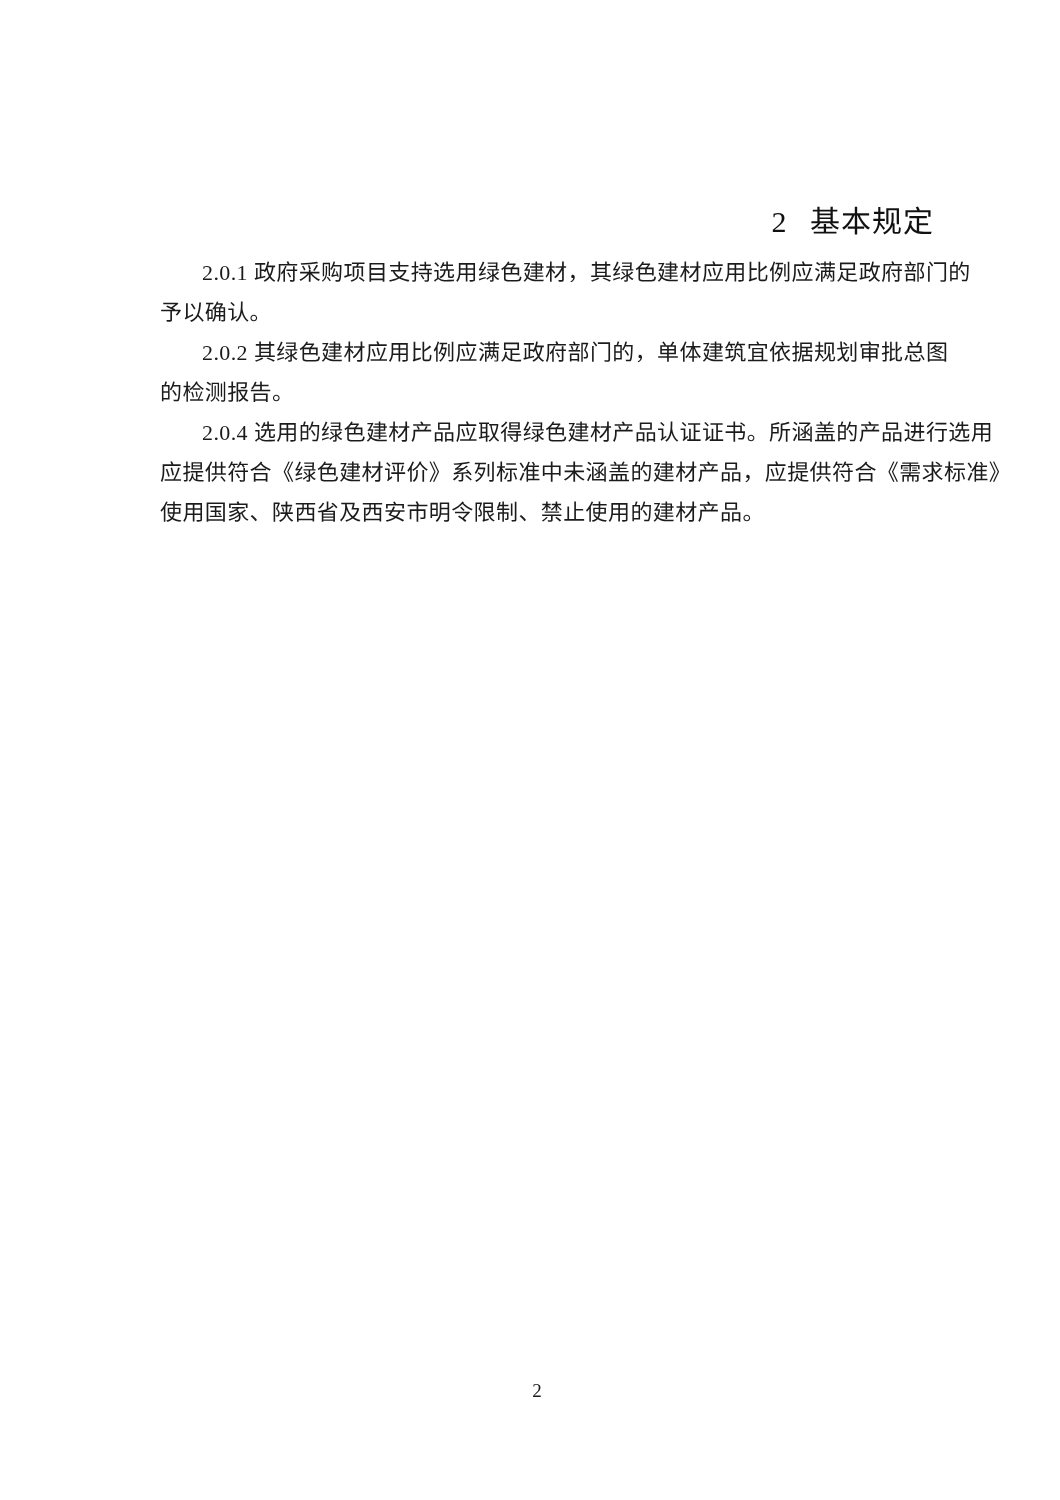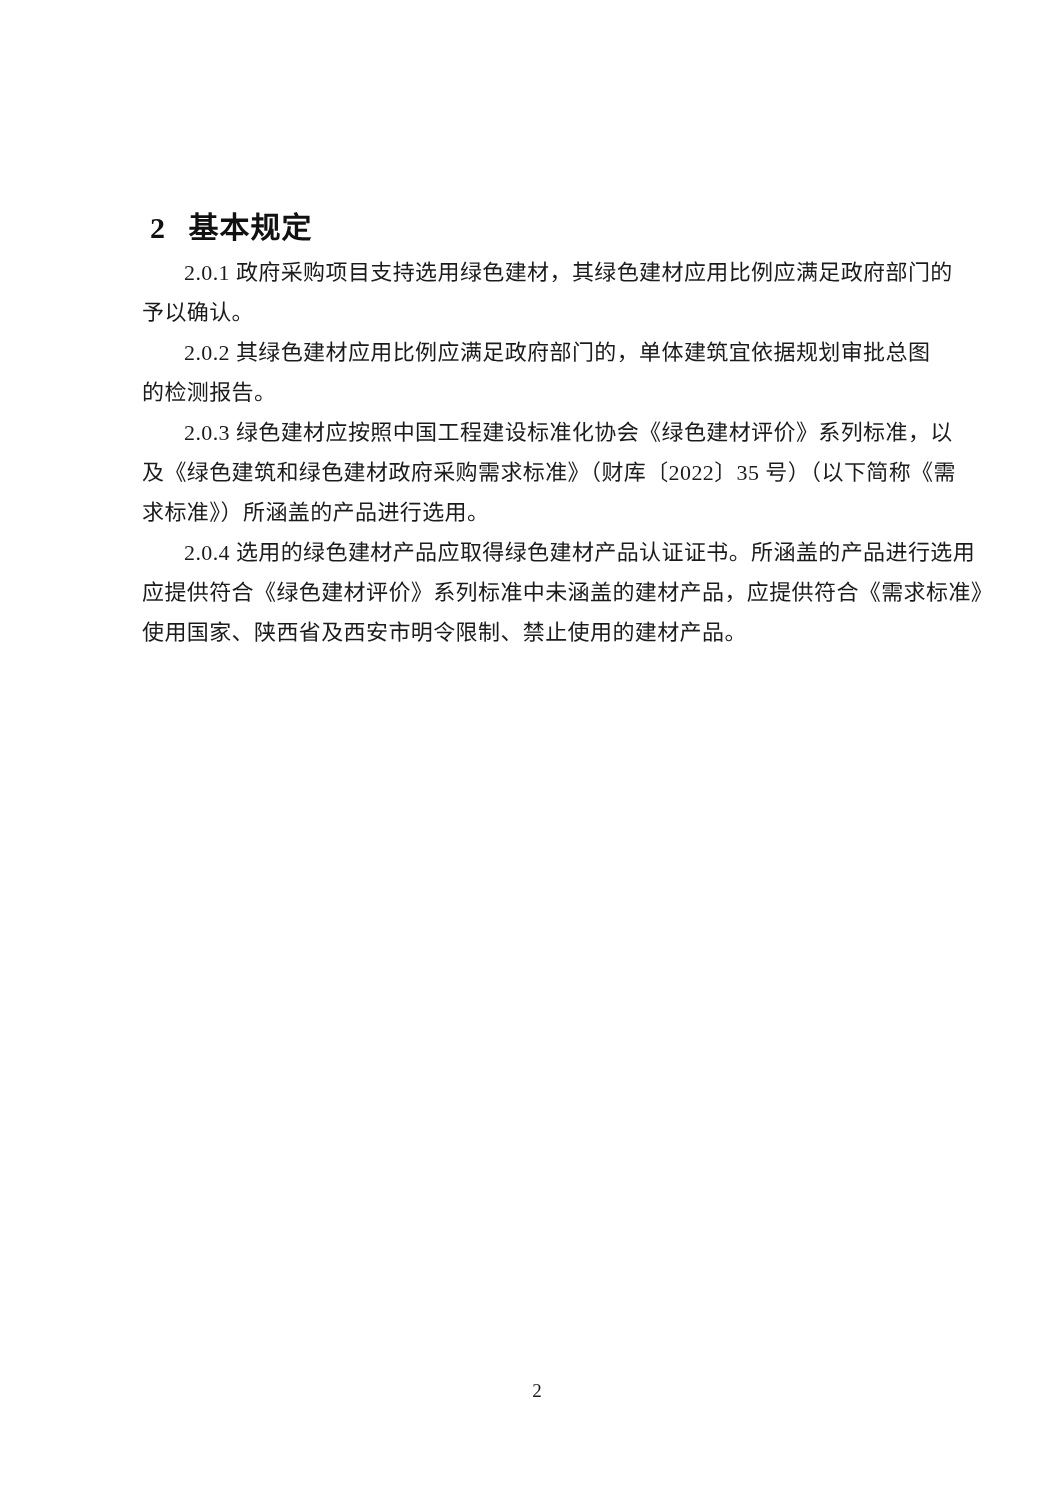--- a/index.html
+++ b/index.html
@@ -15,33 +15,33 @@
     background: #ffffff;
     color: #1b1b1b;
     font-family: "Liberation Serif", "DejaVu Serif", serif;
     overflow: hidden;
   }
   .doc-title {
     position: absolute;
     top: 198px;
     left: 142px;
     width: 790px;
-    margin: 8px;
-    text-align: left;
+    margin: 2px;
+    text-align: right;
     font-size: 30px;
     line-height: 44px;
-    font-weight: 700;
+    font-weight: 400;
     word-spacing: 14px;
     color: #111111;
     letter-spacing: 1px;
   }
   .doc-body {
     position: absolute;
     top: 253px;
-    left: 142px;
+    left: 160px;
     width: 790px;
   }
   .paragraph {
     margin: 0;
     padding: 0;
   }
   .line {
     height: 40px;
     line-height: 40px;
     font-size: 22px;
@@ -74,25 +74,20 @@
   <div class="doc-body" id="doc-body">
       <div class="paragraph">
         <div class="line first">2.0.1 政府采购项目支持选用绿色建材，其绿色建材应用比例应满足政府部门的</div>
         <div class="line">予以确认。</div>
       </div>
       <div class="paragraph">
         <div class="line first">2.0.2 其绿色建材应用比例应满足政府部门的，单体建筑宜依据规划审批总图</div>
         <div class="line">的检测报告。</div>
       </div>
       <div class="paragraph">
-        <div class="line first">2.0.3 绿色建材应按照中国工程建设标准化协会《绿色建材评价》系列标准，以</div>
-        <div class="line">及《绿色建筑和绿色建材政府采购需求标准》（财库〔2022〕35 号）（以下简称《需</div>
-        <div class="line">求标准》）所涵盖的产品进行选用。</div>
-      </div>
-      <div class="paragraph">
         <div class="line first">2.0.4 选用的绿色建材产品应取得绿色建材产品认证证书。所涵盖的产品进行选用</div>
         <div class="line">应提供符合《绿色建材评价》系列标准中未涵盖的建材产品，应提供符合《需求标准》</div>
       </div>
       <div class="paragraph">
         <div class="line">使用国家、陕西省及西安市明令限制、禁止使用的建材产品。</div>
       </div>
     </div>
 
   <div class="page-footer">
     <span class="page-num">2</span>

